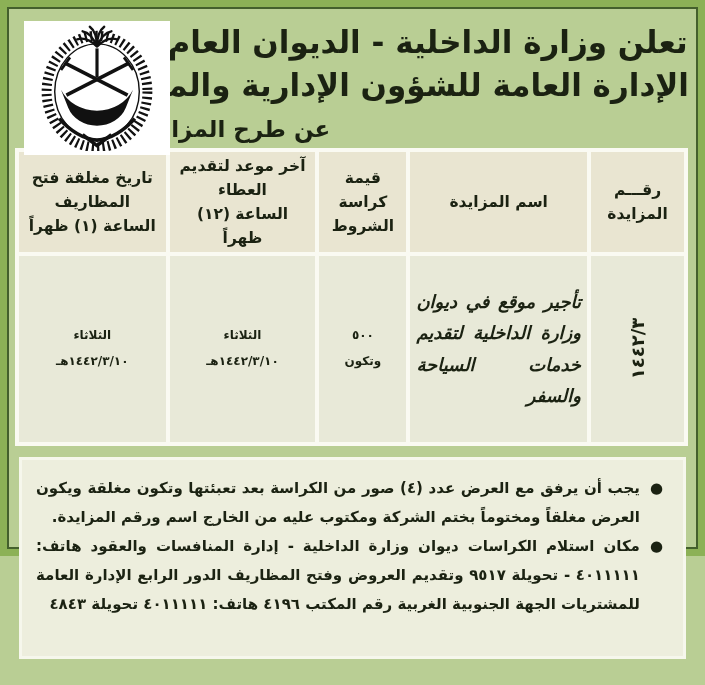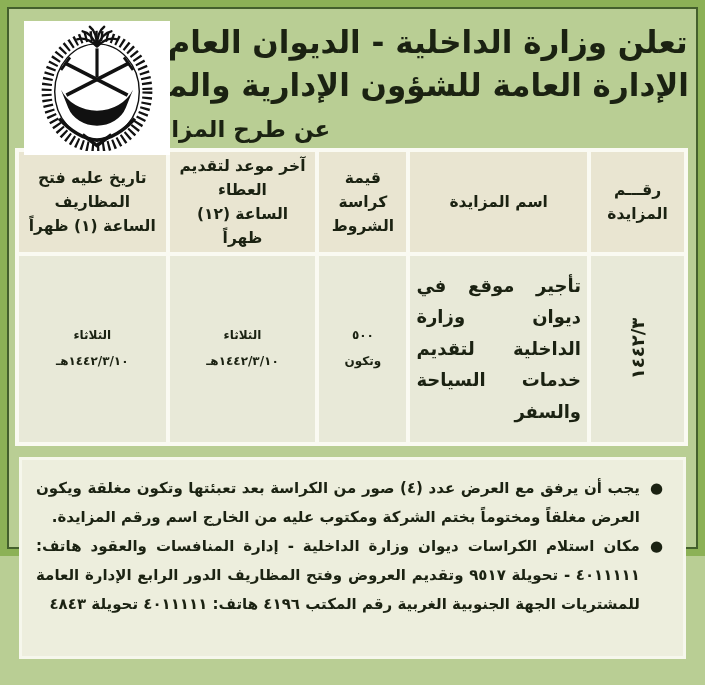--- a/index.html
+++ b/index.html
@@ -87,20 +87,21 @@
     white-space:nowrap;
     font-size:18px;
     letter-spacing:2px;
   }
   td.cell-name{
     font-size:19px;
     line-height:1.75;
     text-align:justify;
     text-align-last:justify;
     padding:6px 12px;
+    font-style:italic;
   }
   td.cell-price, td.cell-date{text-align:center;}
   .two-line div{line-height:2.1;font-size:12px;}
   
   .notes-box{
     margin:11px 3px 0 3px;
     background:#edeedd;
     border:3px solid #f6f7ec;
     padding:14px 16px 12px 14px;
     box-sizing:border-box;
@@ -183,21 +184,21 @@
         </th>
         <th>
           <div>قيمة كراسة</div>
           <div>الشروط</div>
         </th>
         <th>
           <div>آخر موعد لتقديم العطاء</div>
           <div>الساعة (١٢) ظهراً</div>
         </th>
         <th>
-          <div>تاريخ عليه فتح المظاريف</div>
+          <div>تاريخ مغلقة فتح المظاريف</div>
           <div>الساعة (١) ظهراً</div>
         </th>
       </tr>
     </thead>
     <tbody>
       <tr>
         <td class="cell-number">
           <span class="rotated">١٤٤٢/٣</span>
         </td>
         <td class="cell-name">تأجير موقع في ديوان وزارة الداخلية لتقديم خدمات السياحة والسفر</td>

